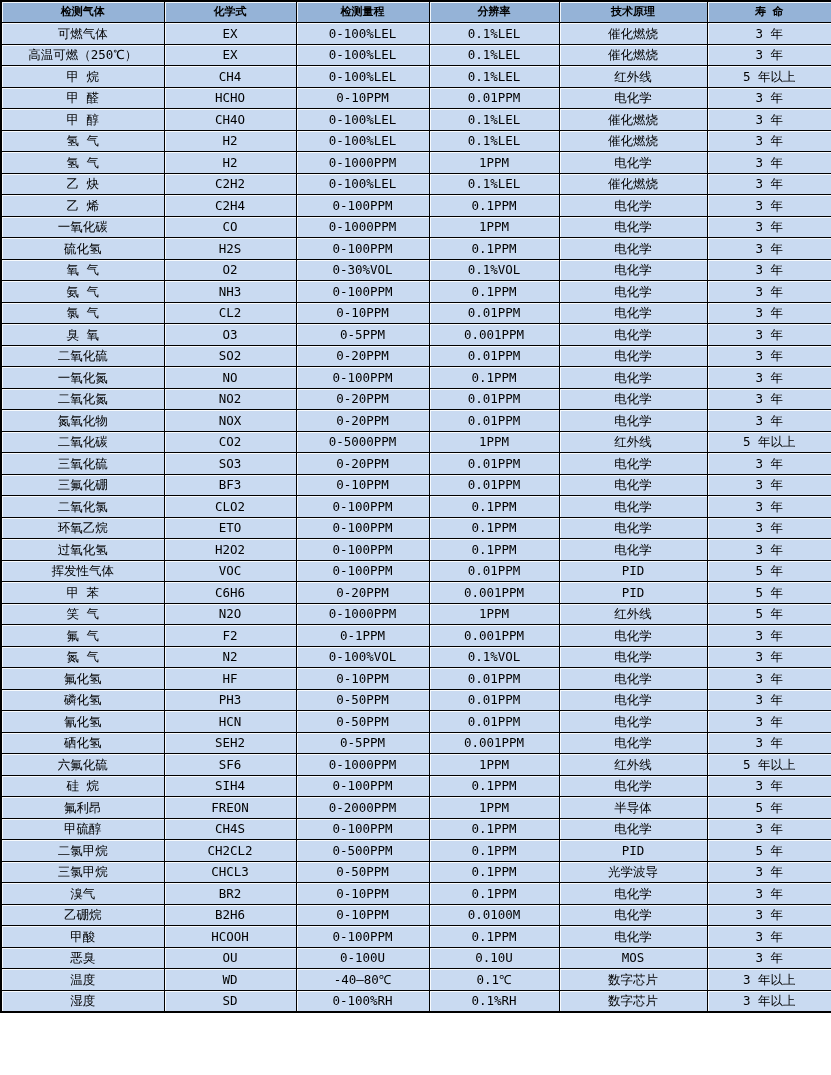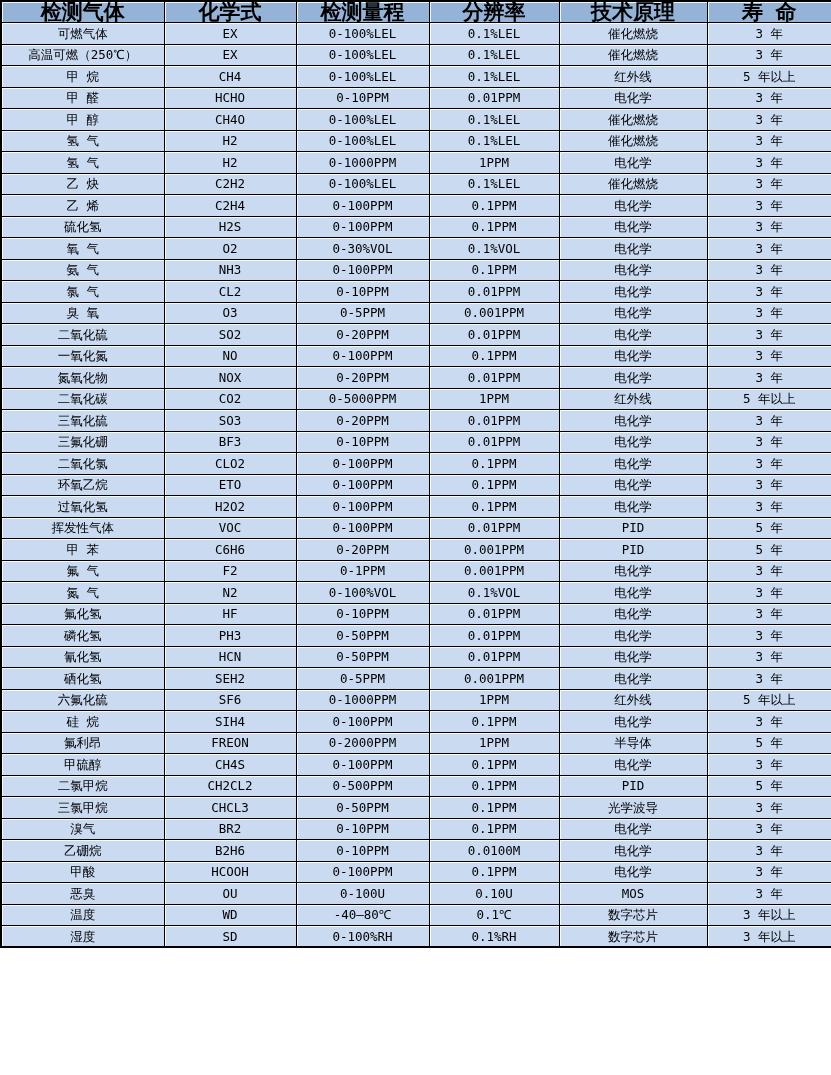--- a/index.html
+++ b/index.html
@@ -29,21 +29,21 @@
     text-align: center;
     vertical-align: middle;
     white-space: nowrap;
     overflow: hidden;
     color: #000000;
     
     box-shadow: inset 1px 1px 0 rgba(255,255,255,0.85);
   }
   table.gas-table th {
     background: #95b3d7;
-    font-size: 21px;
+    font-size: 11px;
     font-weight: bold;
     line-height: 20px;
   }
   table.gas-table td {
     background: #c9daf1;
     font-size: 12.5px;
     font-weight: normal;
     line-height: 19px;
   }
 </style>
@@ -137,20 +137,28 @@
         </tr>
         <tr>
           <td>乙 烯</td>
           <td>C2H4</td>
           <td>0-100PPM</td>
           <td>0.1PPM</td>
           <td>电化学</td>
           <td>3 年</td>
         </tr>
         <tr>
+          <td>一氧化碳</td>
+          <td>CO</td>
+          <td>0-1000PPM</td>
+          <td>1PPM</td>
+          <td>电化学</td>
+          <td>3 年</td>
+        </tr>
+        <tr>
           <td>硫化氢</td>
           <td>H2S</td>
           <td>0-100PPM</td>
           <td>0.1PPM</td>
           <td>电化学</td>
           <td>3 年</td>
         </tr>
         <tr>
           <td>氧 气</td>
           <td>O2</td>
@@ -189,20 +197,28 @@
           <td>0-20PPM</td>
           <td>0.01PPM</td>
           <td>电化学</td>
           <td>3 年</td>
         </tr>
         <tr>
           <td>一氧化氮</td>
           <td>NO</td>
           <td>0-100PPM</td>
           <td>0.1PPM</td>
+          <td>电化学</td>
+          <td>3 年</td>
+        </tr>
+        <tr>
+          <td>二氧化氮</td>
+          <td>NO2</td>
+          <td>0-20PPM</td>
+          <td>0.01PPM</td>
           <td>电化学</td>
           <td>3 年</td>
         </tr>
         <tr>
           <td>氮氧化物</td>
           <td>NOX</td>
           <td>0-20PPM</td>
           <td>0.01PPM</td>
           <td>电化学</td>
           <td>3 年</td>
@@ -265,20 +281,28 @@
         </tr>
         <tr>
           <td>甲 苯</td>
           <td>C6H6</td>
           <td>0-20PPM</td>
           <td>0.001PPM</td>
           <td>PID</td>
           <td>5 年</td>
         </tr>
         <tr>
+          <td>笑 气</td>
+          <td>N2O</td>
+          <td>0-1000PPM</td>
+          <td>1PPM</td>
+          <td>红外线</td>
+          <td>5 年</td>
+        </tr>
+        <tr>
           <td>氟 气</td>
           <td>F2</td>
           <td>0-1PPM</td>
           <td>0.001PPM</td>
           <td>电化学</td>
           <td>3 年</td>
         </tr>
         <tr>
           <td>氮 气</td>
           <td>N2</td>

